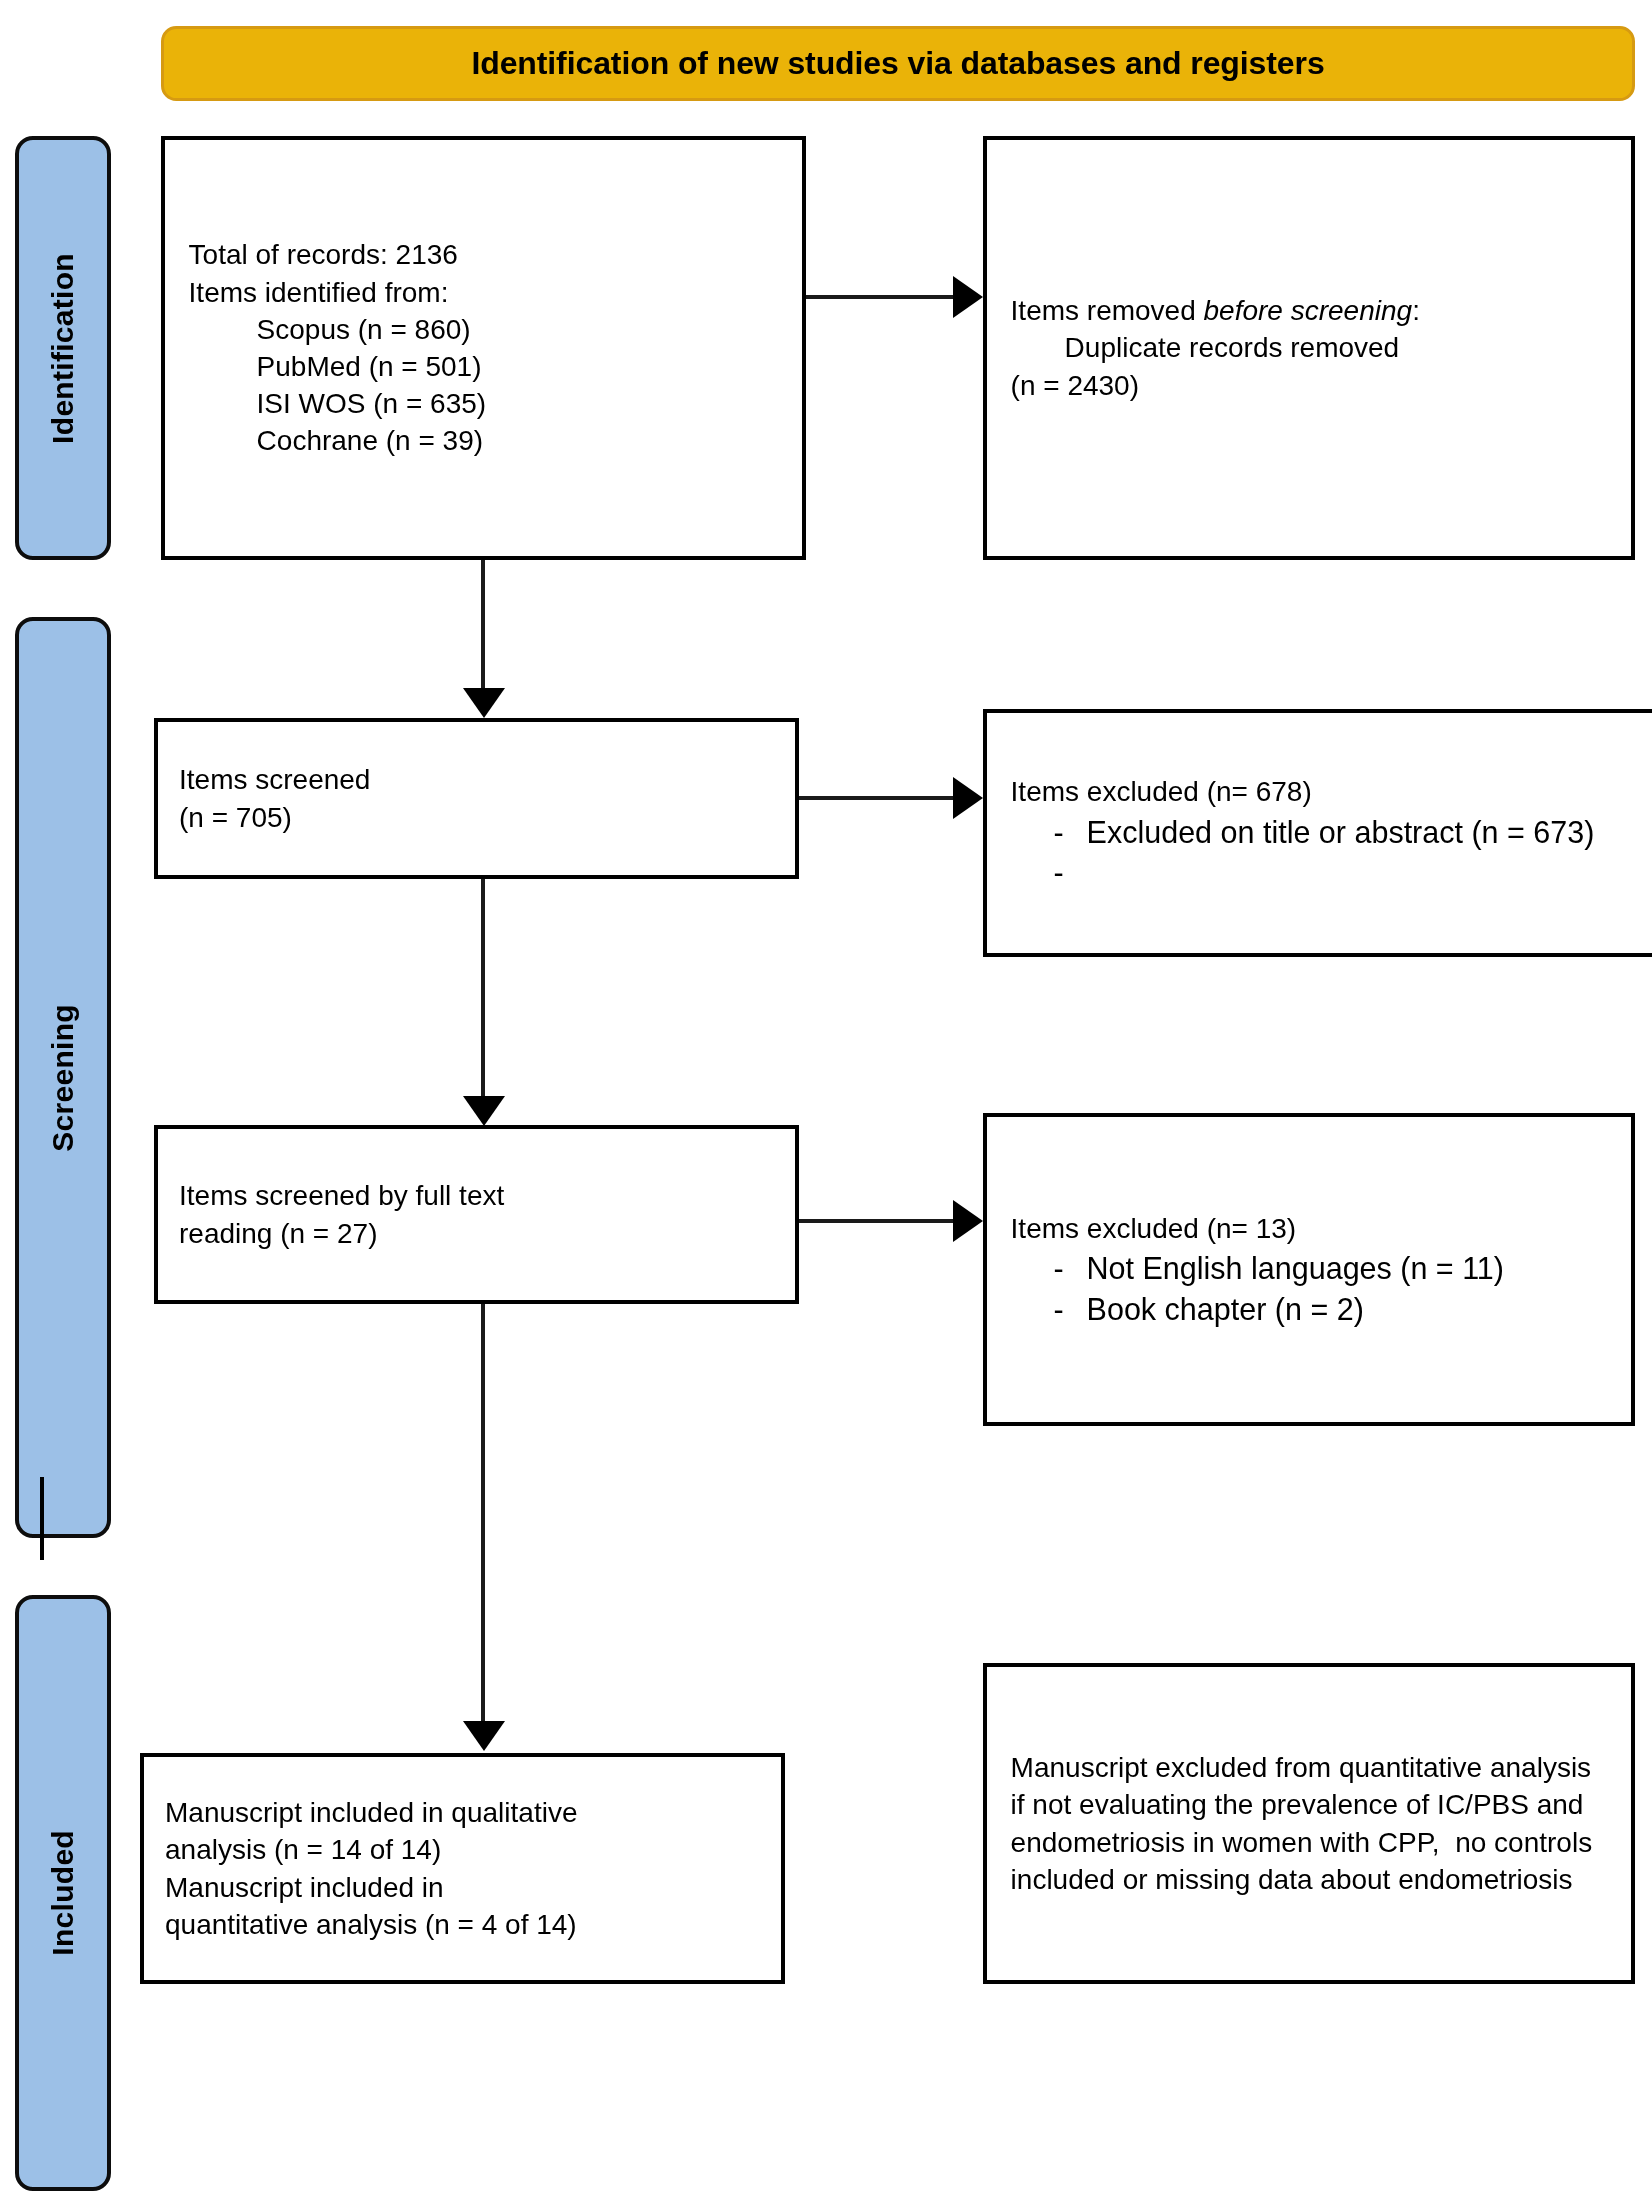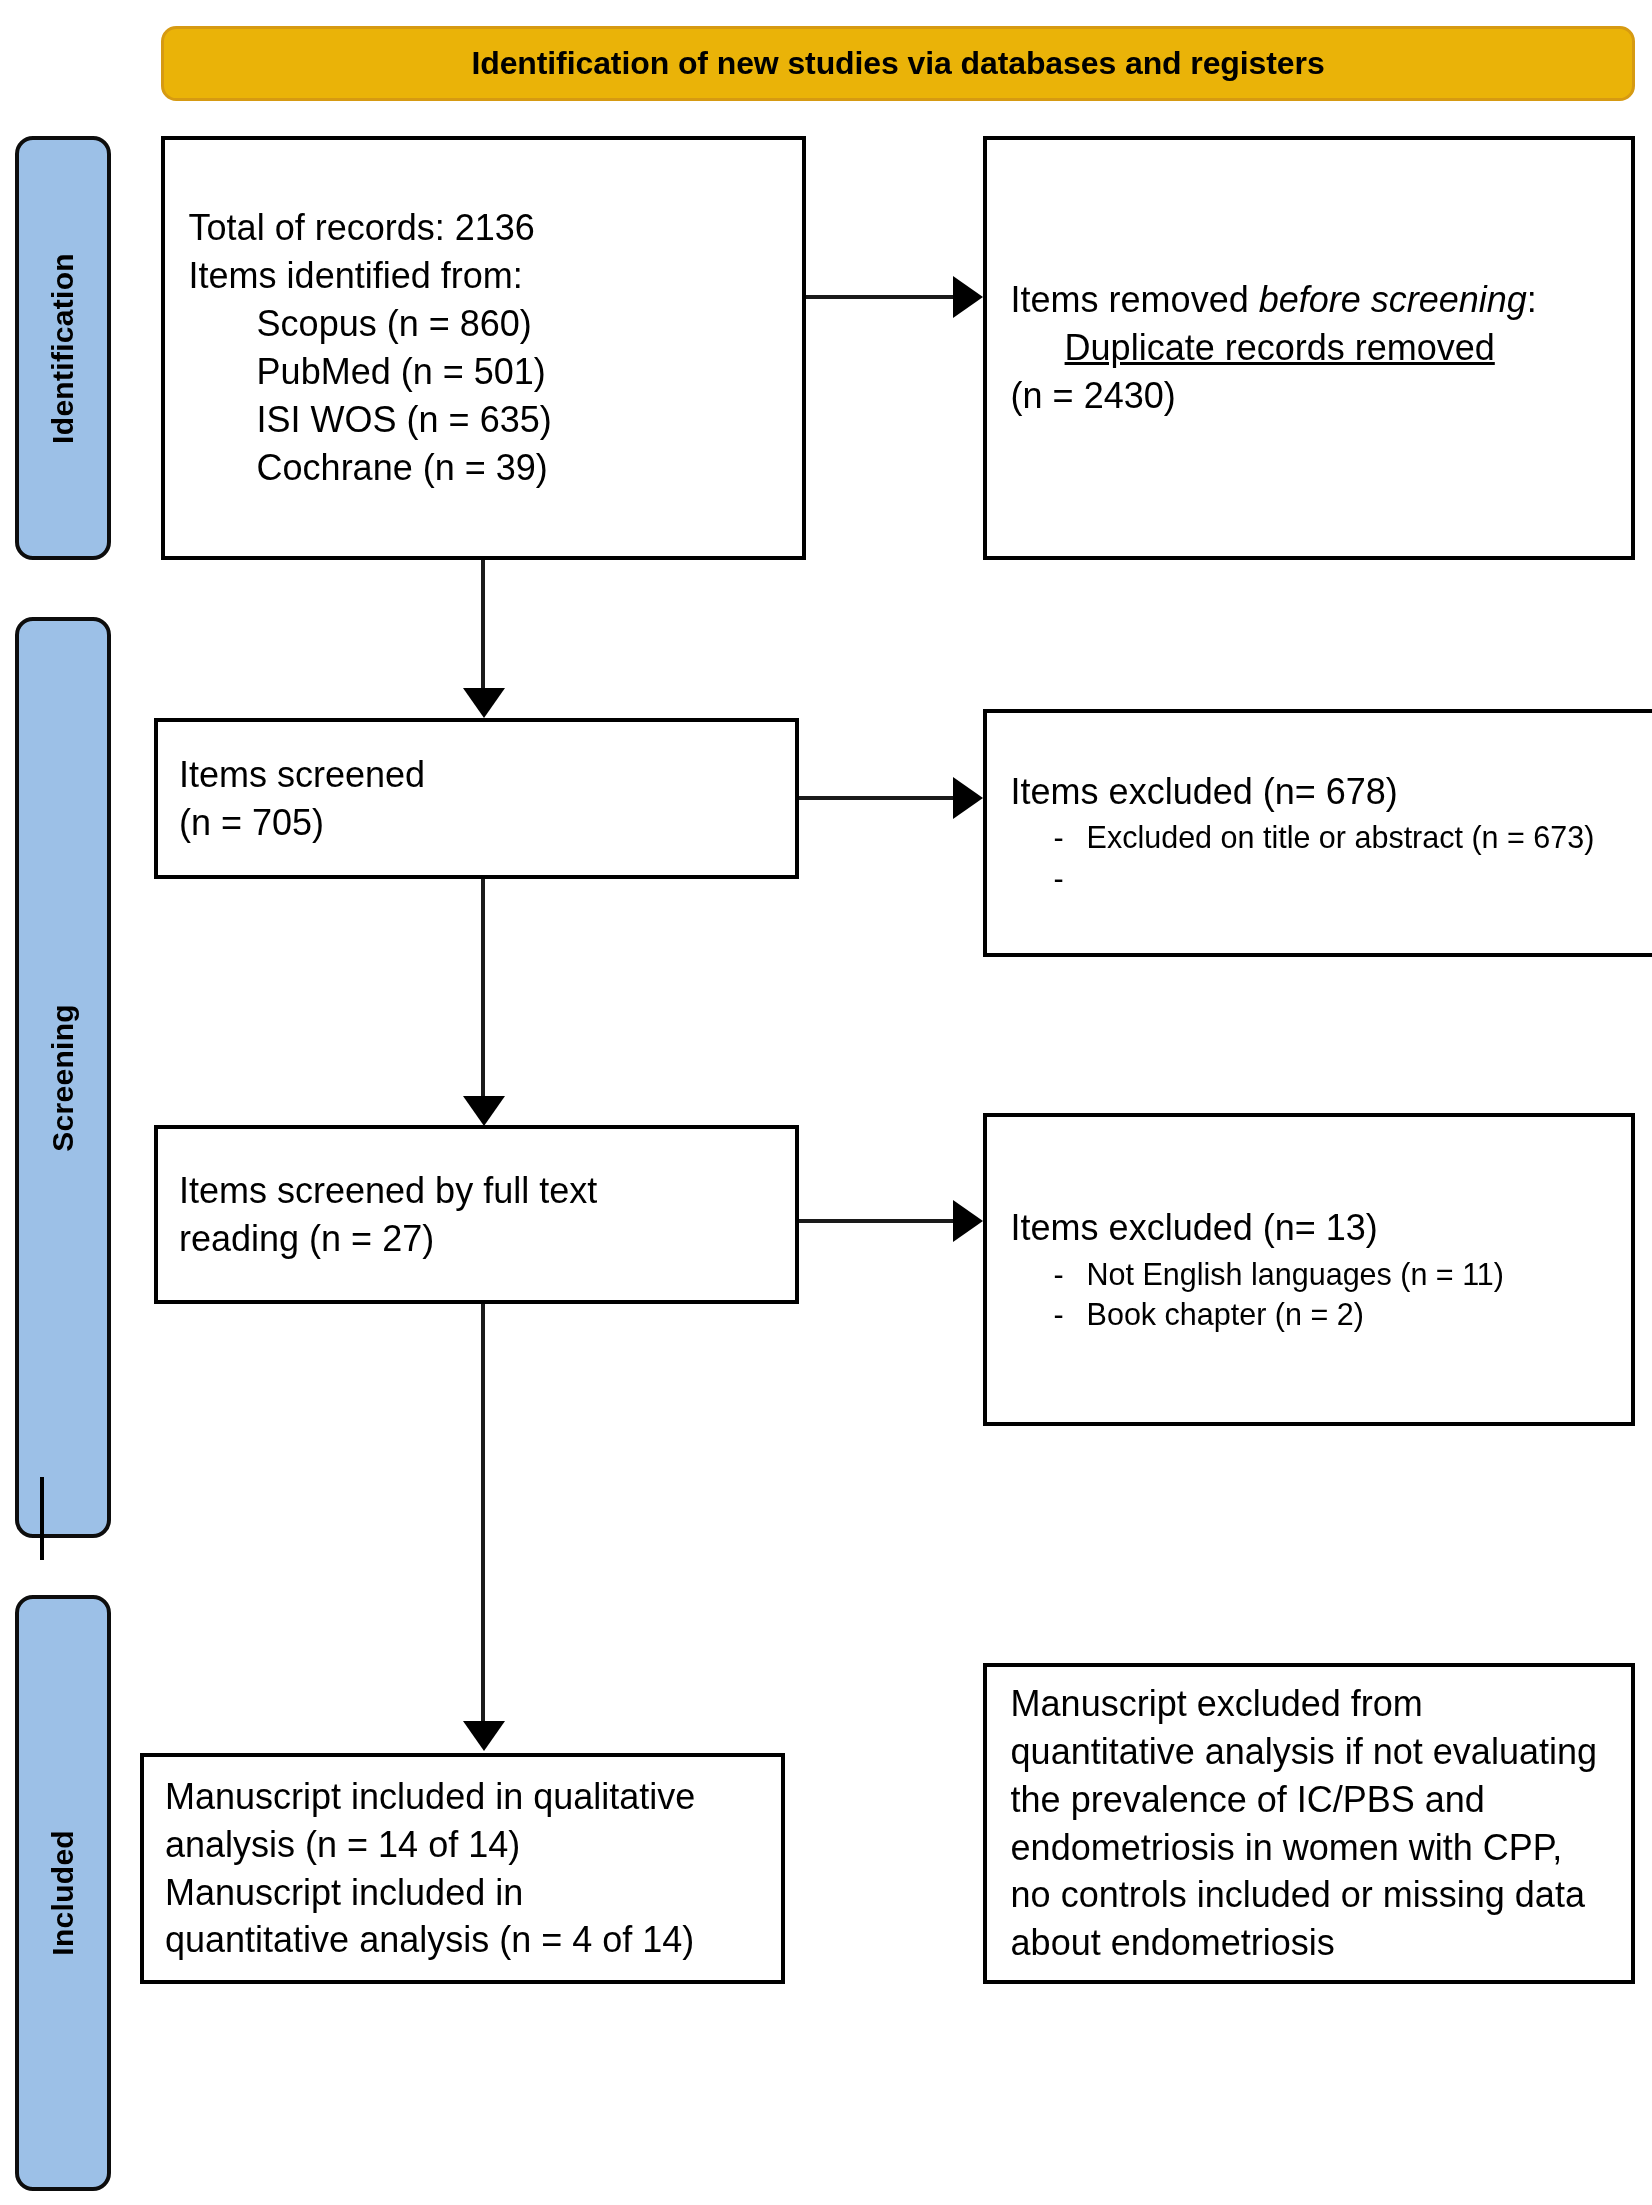--- a/index.html
+++ b/index.html
@@ -75,27 +75,27 @@
     background: #ffffff;
     border: 4.9px solid #000000;
     display: flex;
     align-items: center;
   }
   .pbox-inner {
     padding: 0 21px;
     width: 100%;
   }
   .ptext {
-    font-size: 36px;
+    font-size: 28px;
     line-height: 1.33;
     color: #000000;
     white-space: pre-wrap;
   }
   .ptext .ind1 { display: block; padding-left: 68px; }
-  .ptext .ind-dup { display: block; padding-left: 54px; text-decoration: underline; }
+  .ptext .ind-dup { display: block; padding-left: 54px; }
   .ptext em { font-style: italic; }
 
   
   .bullets { margin-top: 1.4px; }
   .bullet-row {
     display: flex;
     font-size: 30.5px;
     line-height: 1.33;
     color: #000000;
   }

